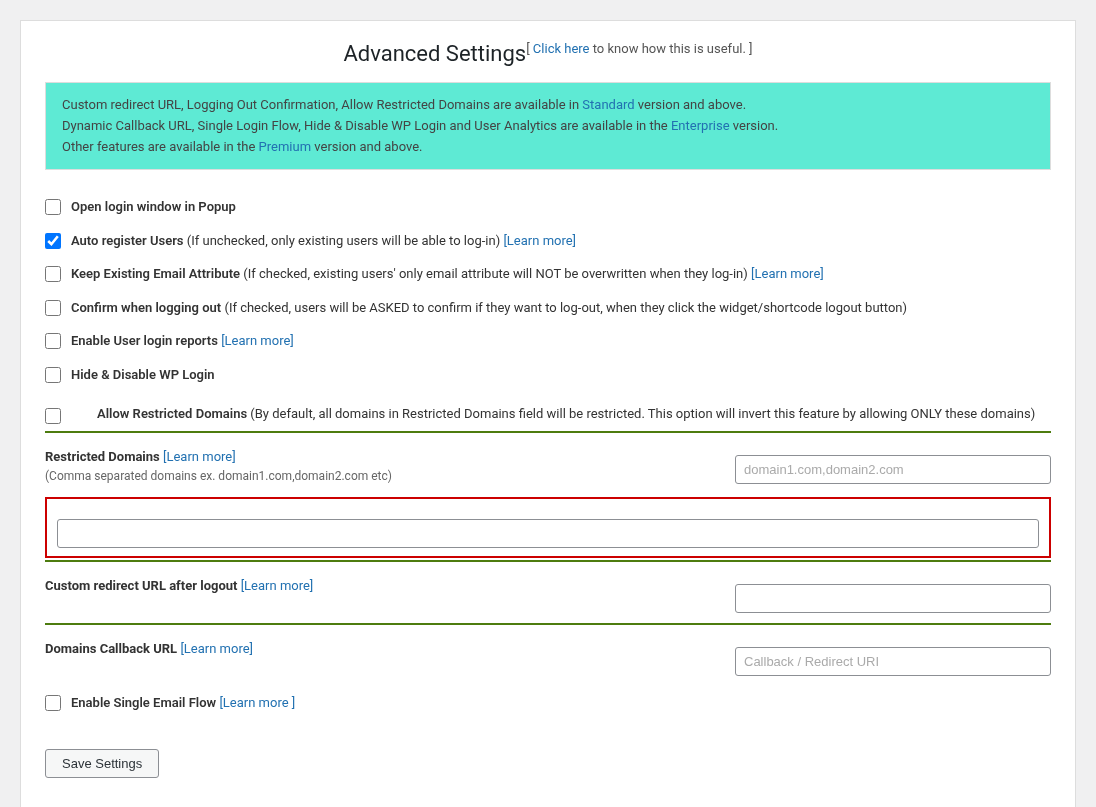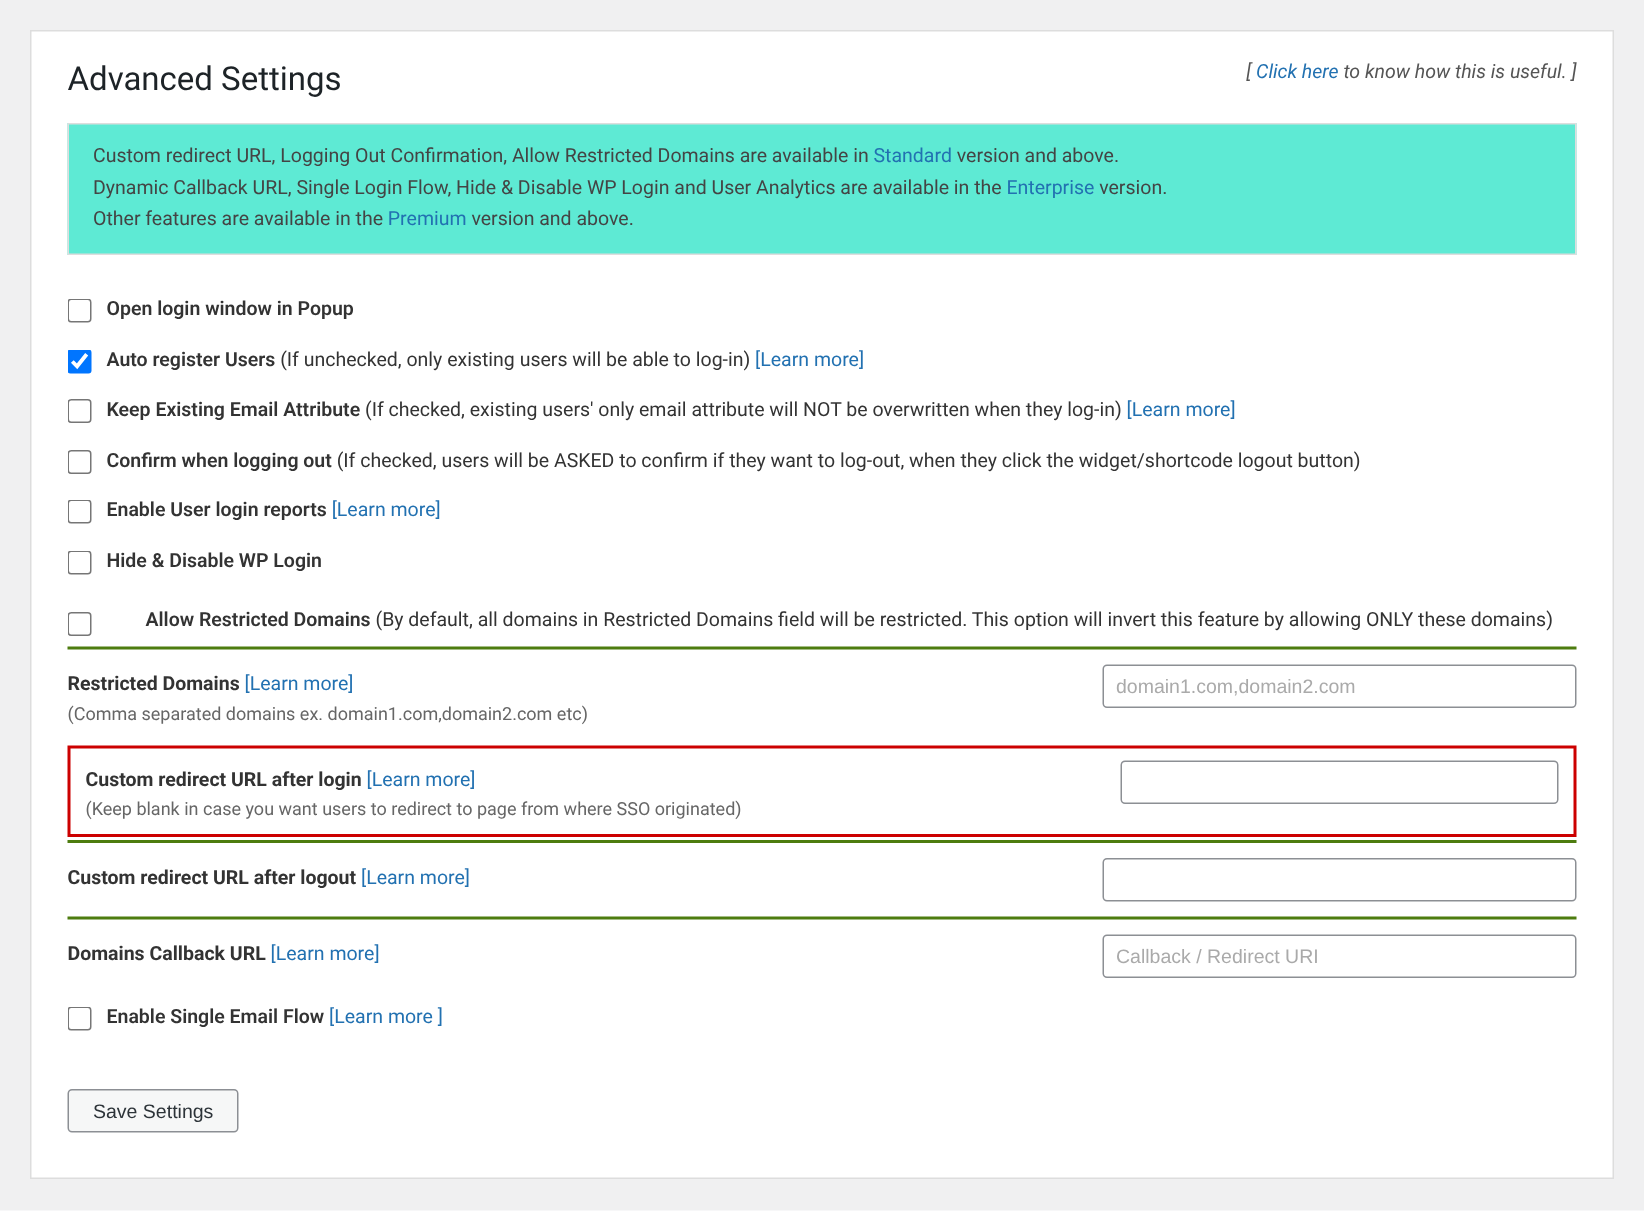--- a/index.html
+++ b/index.html
@@ -12,33 +12,32 @@
     }
     .page-container {
       background: #fff;
       max-width: 1060px;
       margin: 0 auto;
       padding: 20px 24px 30px 24px;
       border: 1px solid #ddd;
     }
     .page-header {
       display: flex;
-      justify-content: space-between;
+      justify-content: center;
       align-items: flex-start;
       margin-bottom: 16px;
     }
     .page-title {
       font-size: 22px;
       font-weight: 400;
       color: #1d2327;
     }
     .header-link {
       font-size: 13px;
       color: #555;
-      font-style: italic;
     }
     .header-link a {
       color: #2271b1;
       text-decoration: none;
     }
     .info-box {
       background: #5eead4;
       border: 1px solid #ddd;
       padding: 12px 16px;
       margin-bottom: 20px;
@@ -105,20 +104,21 @@
       flex: 1;
     }
     .field-input input[type="text"] {
       width: 100%;
       padding: 6px 8px;
       border: 1px solid #8c8f94;
       border-radius: 3px;
       font-size: 13px;
       color: #555;
       background: #fff;
+      margin-top: 12px;
     }
     .field-input input[type="text"]::placeholder {
       color: #aaa;
     }
     .highlighted-row {
       border: 2px solid #cc0000 !important;
       padding: 8px 10px;
       margin: 2px 0;
     }
     .save-btn-row {
@@ -203,21 +203,20 @@
   <input type="checkbox" id="allow-restricted-domains" style="">
       <label for="allow-restricted-domains" class="checkbox-label"><strong>Allow Restricted Domains</strong> (By default, all domains in Restricted Domains field will be restricted. This option will invert this feature by allowing ONLY these domains)</label>
     </div>
 
   <div id="fields-container">
   <div class="field-row">
         <div class="field-label"><strong>Restricted Domains</strong> <a href="#">[Learn more]</a><span class="sub-label">(Comma separated domains ex. domain1.com,domain2.com etc)</span></div>
         <div class="field-input"><input type="text" id="restricted-domains" placeholder="domain1.com,domain2.com" style=""></div>
       </div>
       <div class="field-row highlighted-row" style="border: 2px solid rgb(204, 0, 0); padding-left: 10px; padding-right: 10px;">
-        <div class="field-label"><strong>Custom redirect URL after login</strong> <a href="#">[Learn more]</a><span class="sub-label">(Keep blank in case you want users to redirect to page from where SSO originated)</span></div>
         <div class="field-input"><input type="text" id="custom-redirect-login" placeholder="" style=""></div>
       </div>
       <div class="field-row">
         <div class="field-label"><strong>Custom redirect URL after logout</strong> <a href="#">[Learn more]</a></div>
         <div class="field-input"><input type="text" id="custom-redirect-logout" placeholder="" style=""></div>
       </div>
       <div class="field-row">
         <div class="field-label"><strong>Domains Callback URL</strong> <a href="#">[Learn more]</a></div>
         <div class="field-input"><input type="text" id="dynamic-callback-url" placeholder="Callback / Redirect URI" style=""></div>
       </div>

